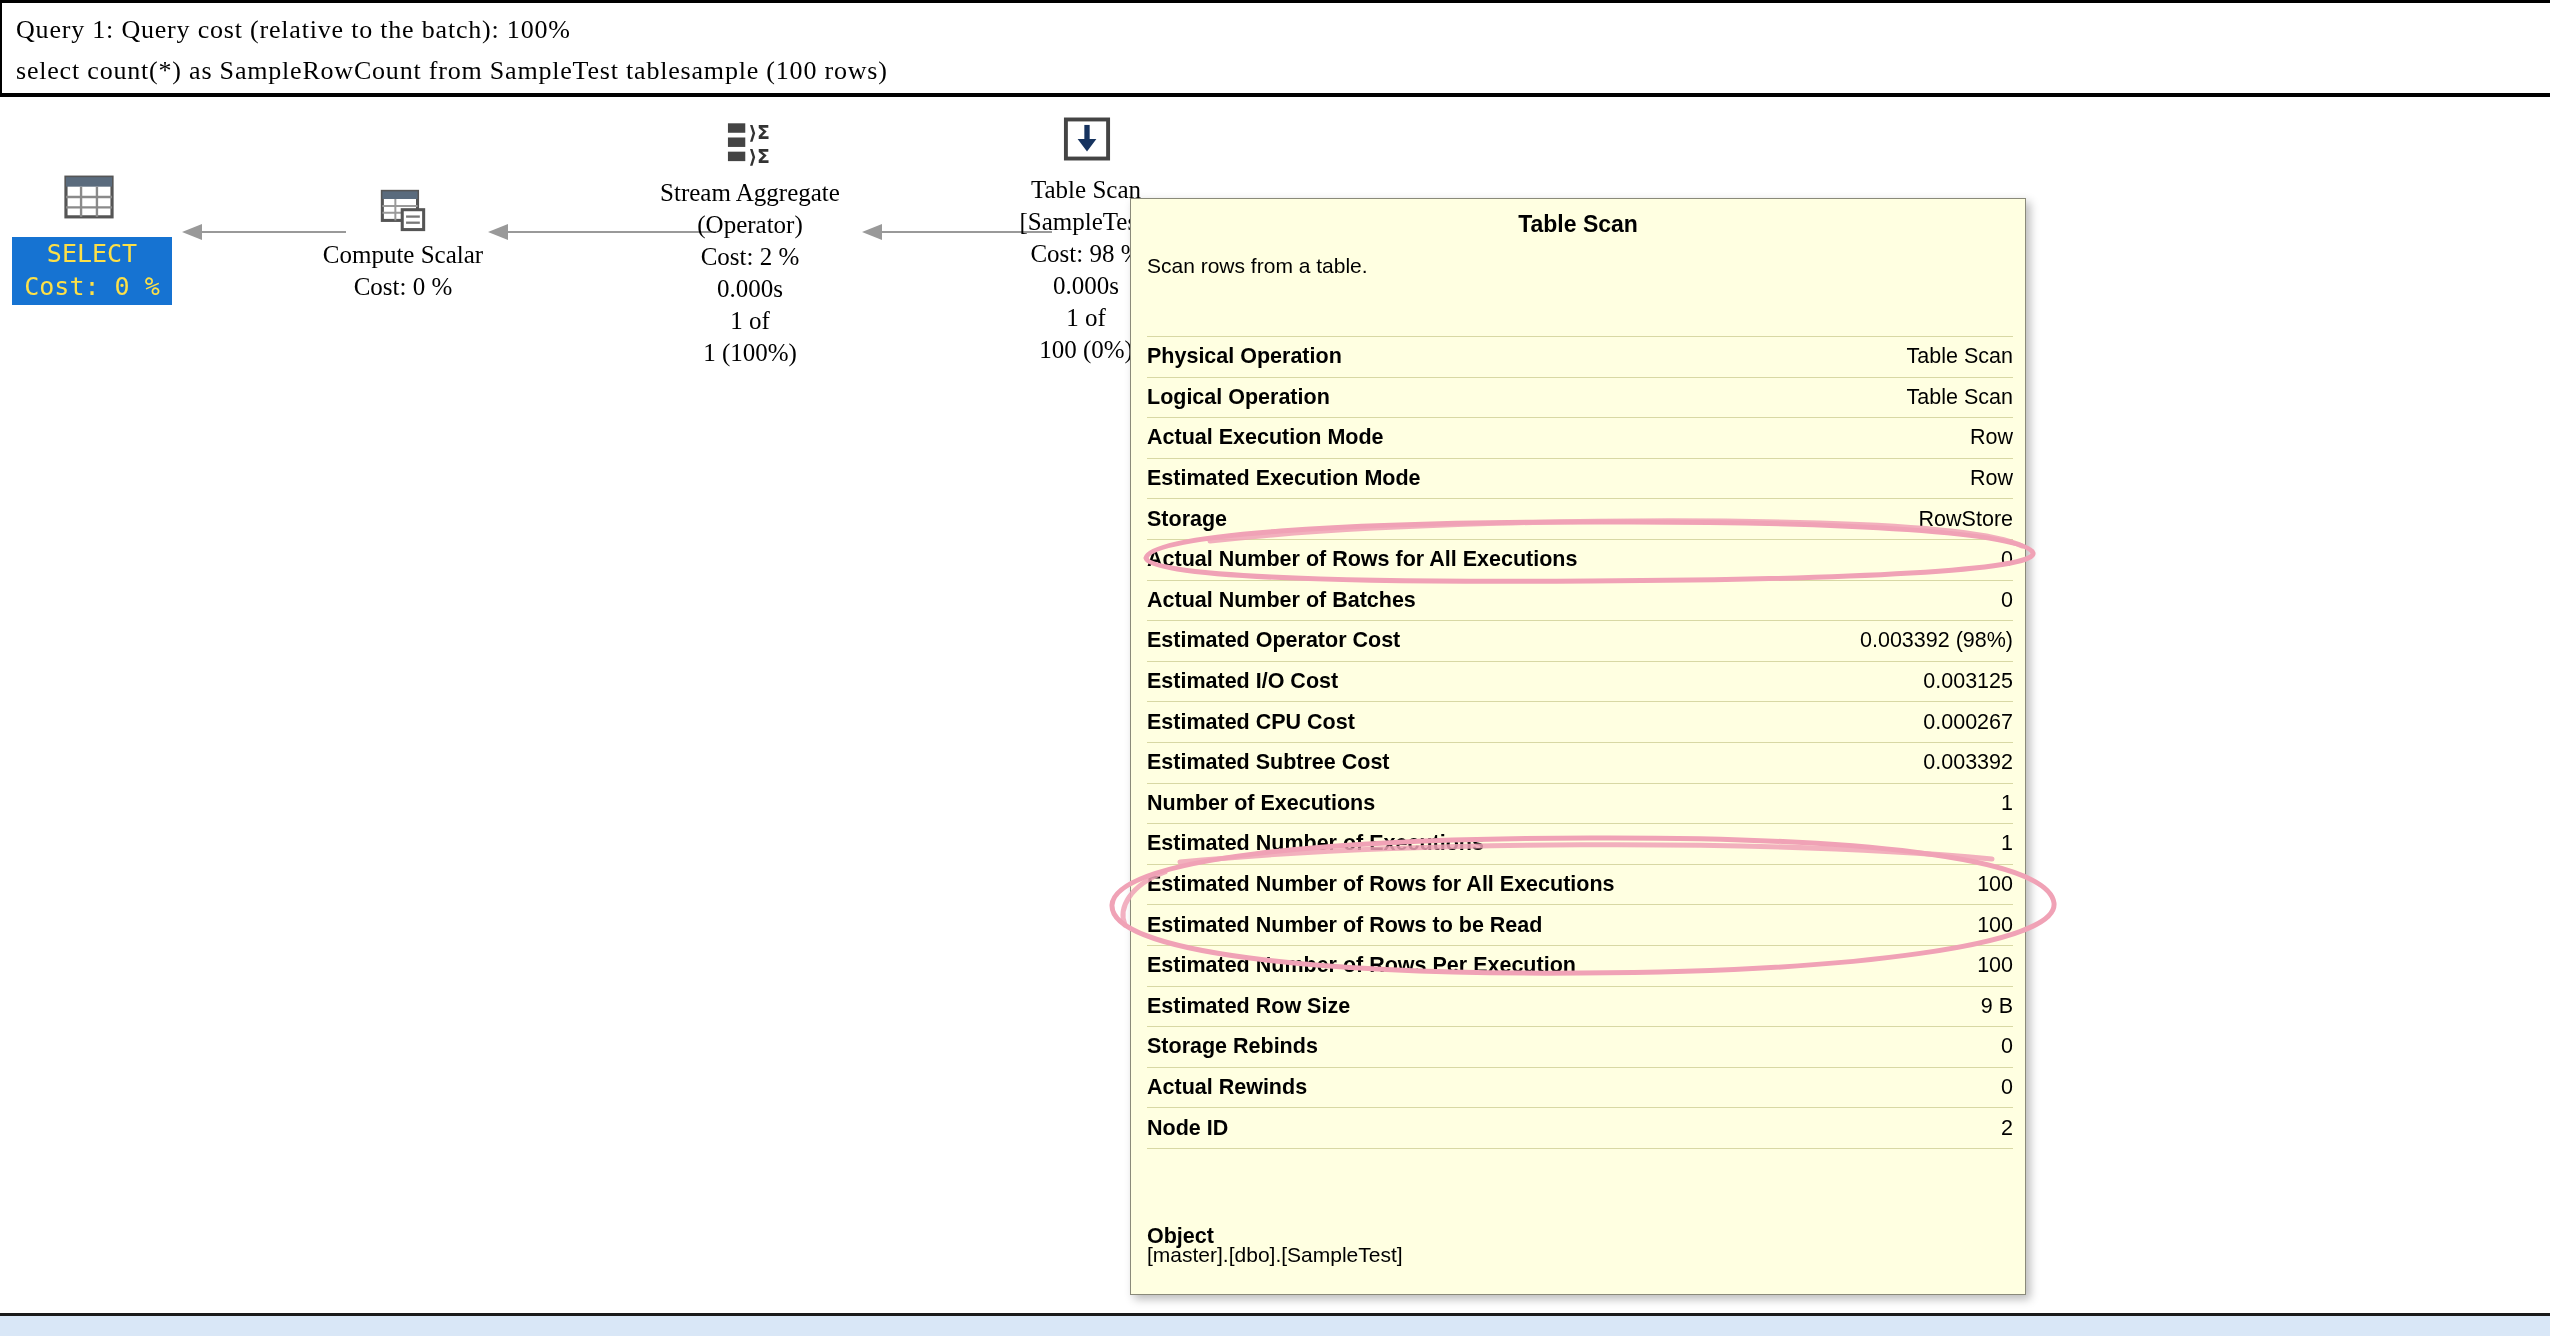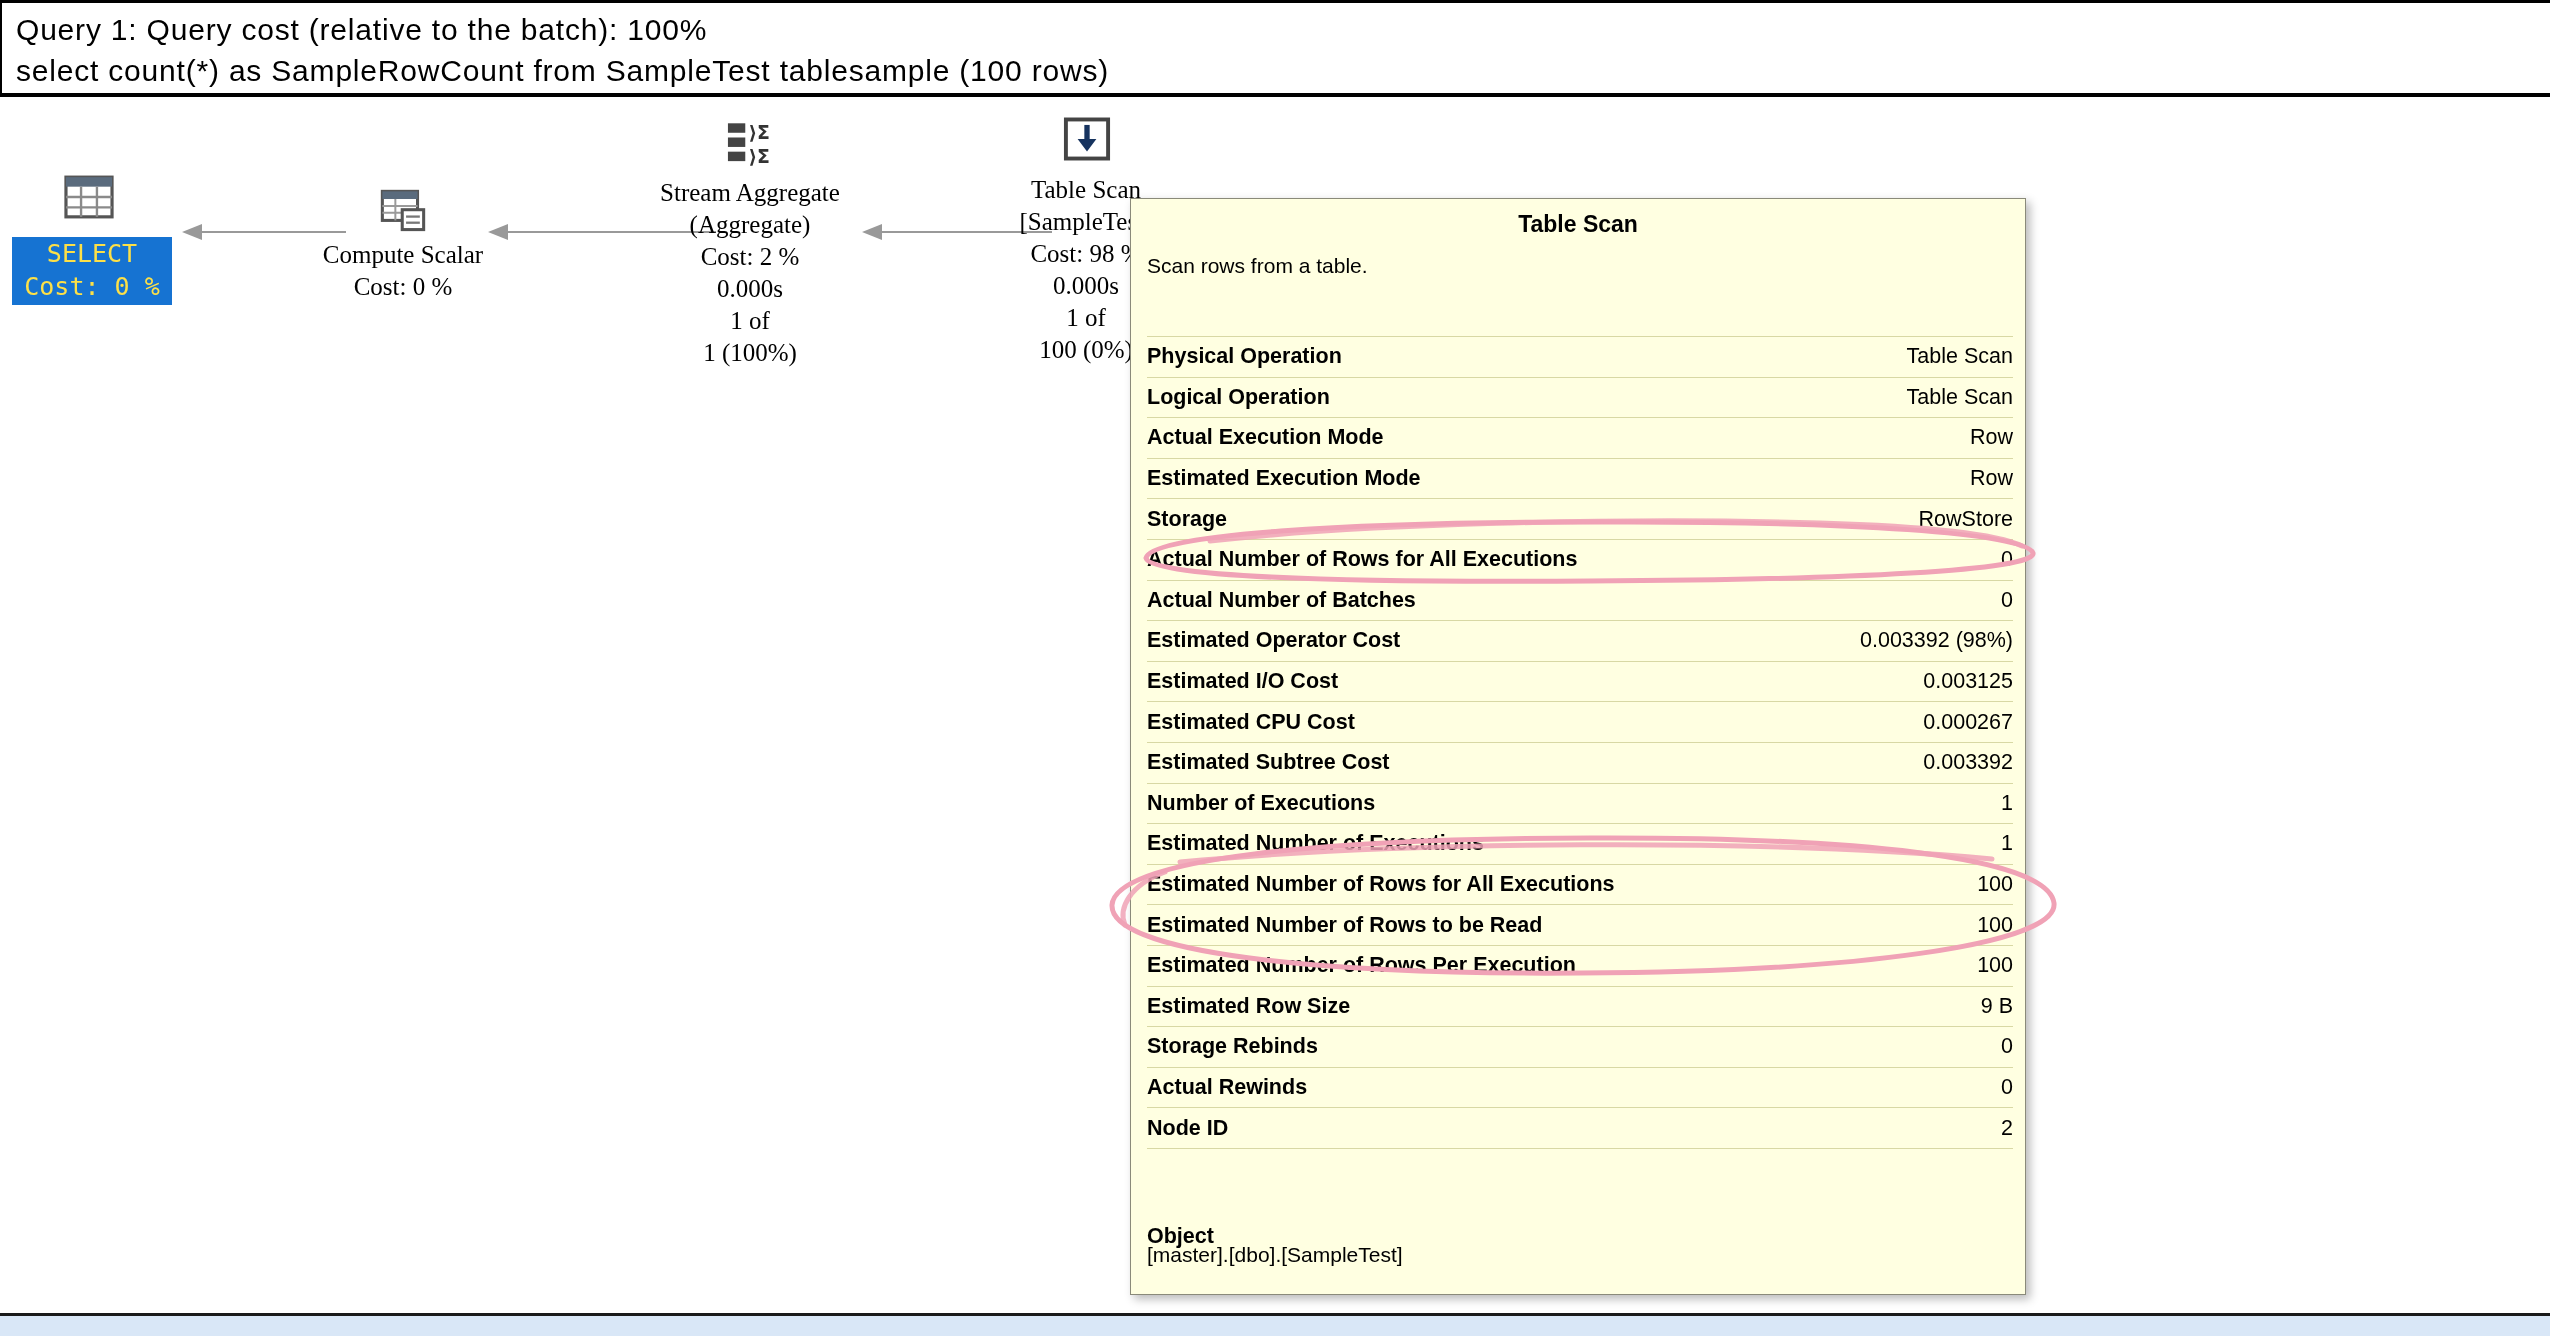--- a/index.html
+++ b/index.html
@@ -1,21 +1,21 @@
 <!DOCTYPE html>
 <html><head>
 <meta charset="utf-8">
 <style>
   html,body{margin:0;padding:0;background:#fff;}
   .page{position:relative;width:2550px;height:1336px;background:#ffffff;overflow:hidden;
         font-family:"Liberation Sans","DejaVu Sans",sans-serif;}
   
   .query-header{position:absolute;left:0;top:0;width:2550px;height:93px;box-sizing:border-box;
         border-top:3px solid #000;border-left:2px solid #000;padding:6px 0 0 14px;
-        font-family:Liberation Sans, sans-serif;font-size:30px;color:#000;
+        font-family:Liberation Serif, serif;font-size:26px;color:#000;
         letter-spacing:0.8px;}
   .query-header .qline{height:41px;line-height:41px;white-space:pre;}
   .header-divider{position:absolute;left:0;top:93px;width:2550px;height:4px;background:#000;}
   
   .node-label{position:absolute;text-align:center;
         font-family:Liberation Serif, serif;font-size:25px;color:#000;}
   .node-label div{line-height:32px;white-space:pre;}
   .select-box{position:absolute;left:12px;top:237px;width:160px;height:68px;background:#1673d2;
         color:#fde047;text-align:center;font-family:"DejaVu Sans Mono","Liberation Mono",monospace;
         font-size:25px;}
@@ -105,21 +105,21 @@
   <div>
     <svg class="plan-icon" style="left:723px;top:117px;" width="54" height="52" viewBox="0 0 34 33">
       <rect x="3" y="4" width="11" height="6" fill="#444"></rect>
       <rect x="3" y="13" width="11" height="6" fill="#444"></rect>
       <rect x="3" y="22" width="11" height="6" fill="#444"></rect>
       <text x="16" y="14" font-family="DejaVu Sans, sans-serif" font-size="12" font-weight="bold" fill="#333">⟩Σ</text>
       <text x="16" y="29" font-family="DejaVu Sans, sans-serif" font-size="12" font-weight="bold" fill="#333">⟩Σ</text>
     </svg>
     <div class="node-label" style="left:600px;top:177px;width:300px;">
       <div>Stream Aggregate</div>
-      <div>(Aggregate)</div>
+      <div>(Operator)</div>
       <div>Cost: 2 %</div>
       <div>0.000s</div>
       <div>1 of</div>
       <div>1 (100%)</div>
     </div>
   </div>
 
   <div>
     <svg class="plan-icon" style="left:1060px;top:114px;" width="54" height="50" viewBox="0 0 34 32">
       <rect x="3.5" y="3.5" width="27" height="25" fill="#ffffff" stroke="#444" stroke-width="2.5"></rect>

